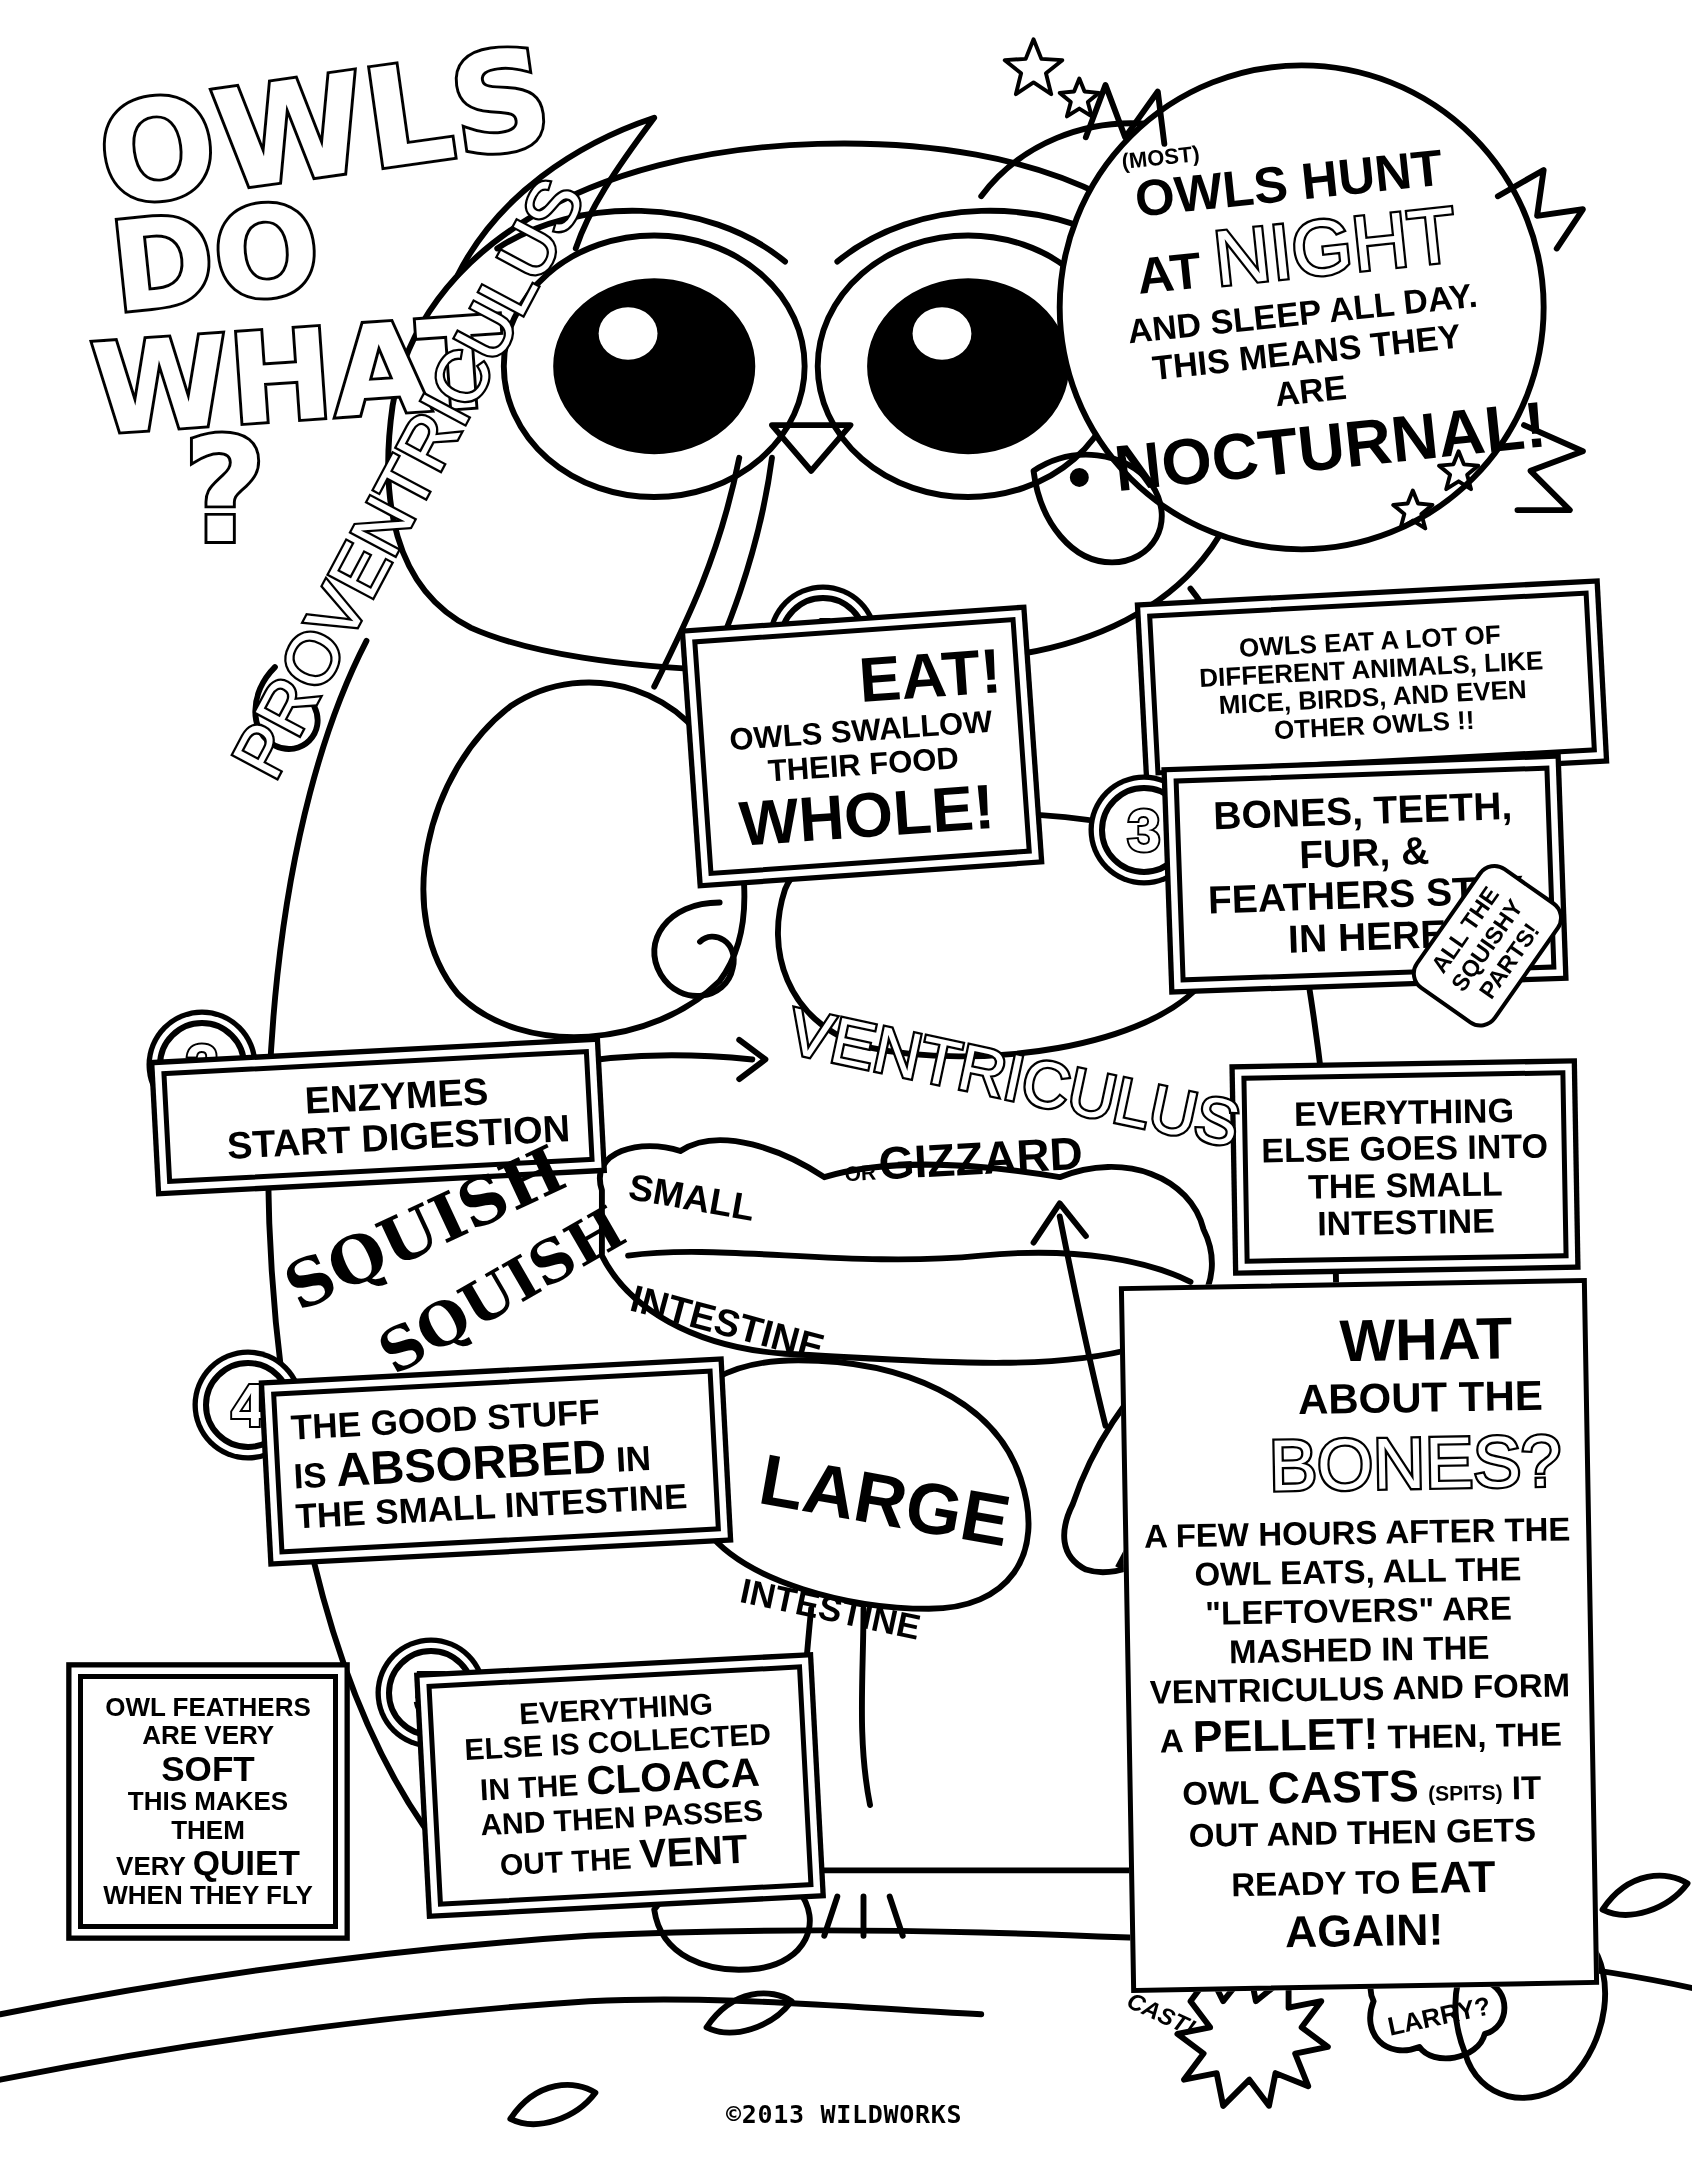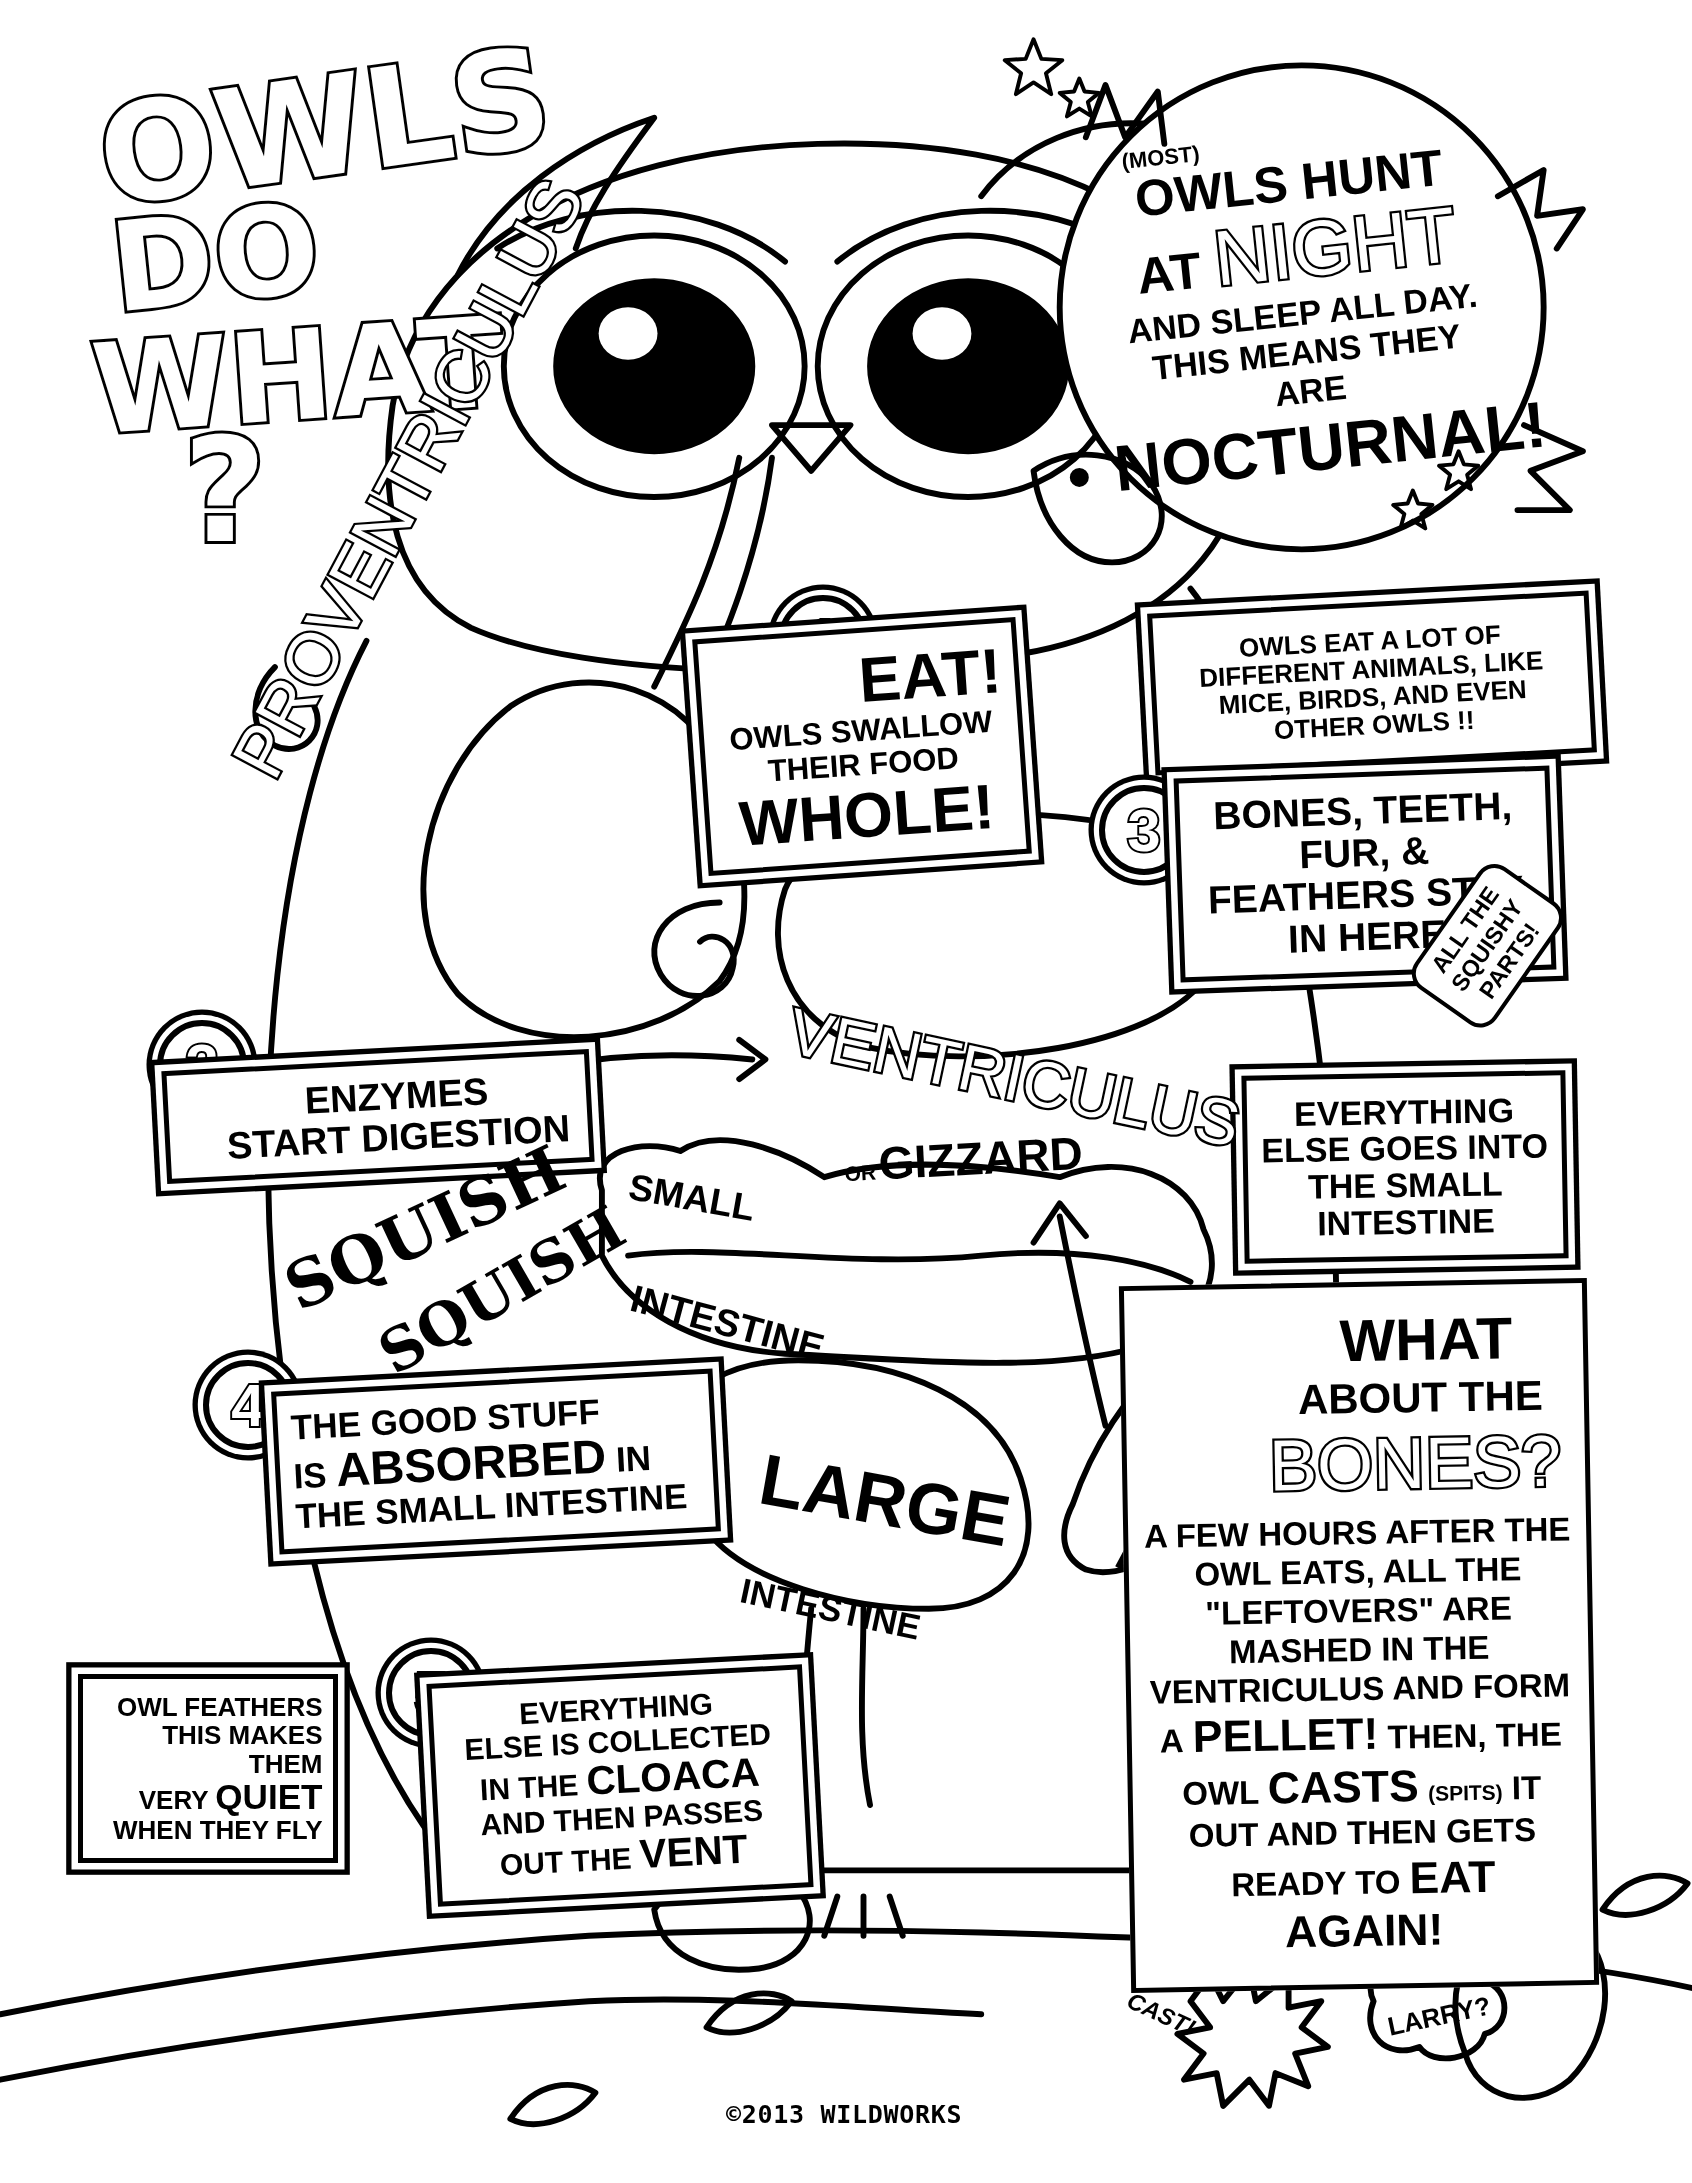--- a/index.html
+++ b/index.html
@@ -171,22 +171,26 @@
 <div class="badge" style="left:203px; top:1360px;">4</div>
 <div class="sign" style="left:275px; top:1380px; width:406px; padding:13px; font-size:35px; text-align:left; transform: rotate(-3deg);">
   <div>THE GOOD STUFF</div>
   <div>
     <span>IS</span>
     <span class="b big">ABSORBED</span>
     <span>IN THE SMALL INTESTINE</span>
   </div>
 </div>
 
-<div class="sign" style="left:78px; top:1674px; width:229px; padding:14.4px 10.5px; font-size:26px;text-align:right;">
+<div class="sign" style="left:78px; top:1674px; width:229px; padding:14.4px 10.5px; font-size:26px;">
   <div>OWL FEATHERS</div>
+  <div>
+    <span>ARE VERY</span>
+    <span class="b big">SOFT</span>
+  </div>
   <div>THIS MAKES THEM</div>
   <div>
     <span>VERY</span>
     <span class="it big">QUIET</span>
   </div>
   <div>
     <span>WHEN THEY</span>
     <span class="b">FLY</span>
   </div>
 </div>

